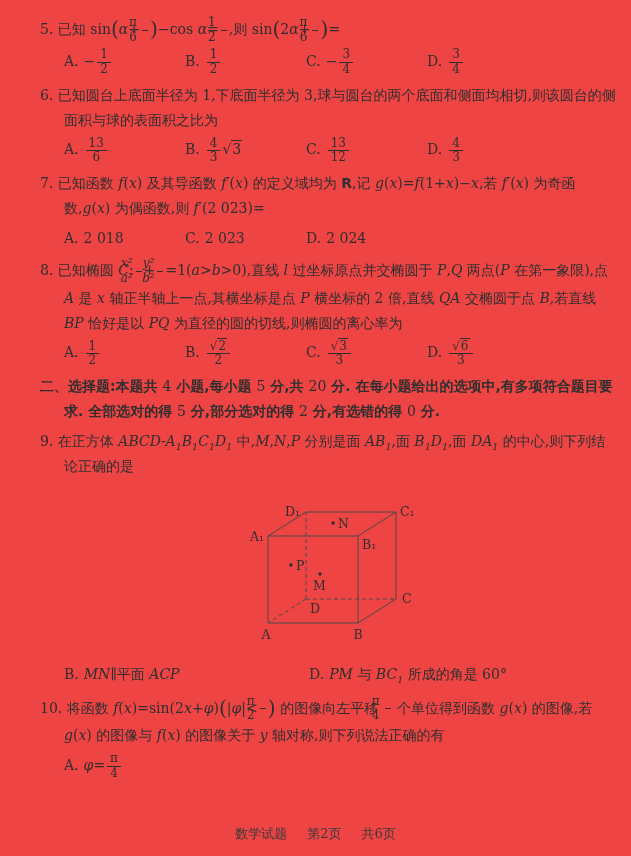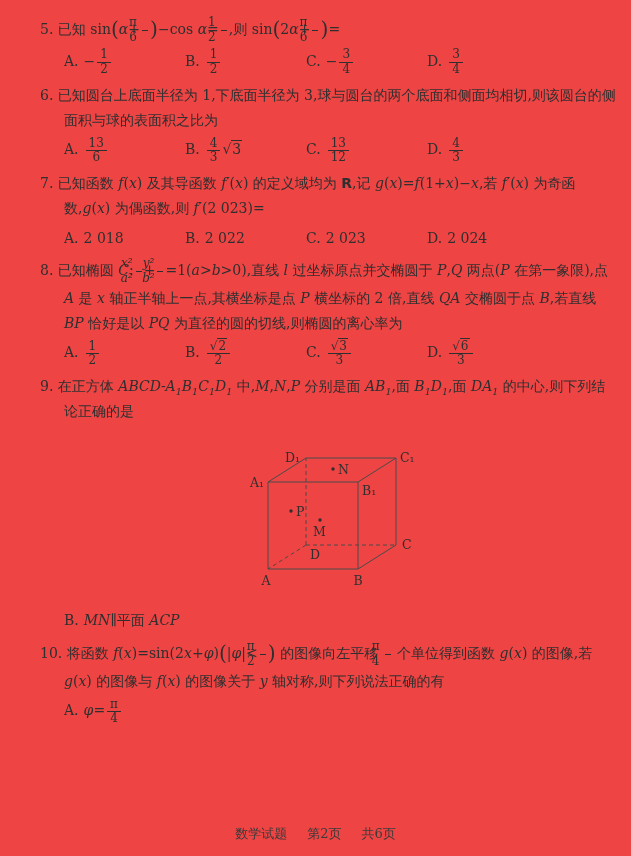--- a/index.html
+++ b/index.html
@@ -62,36 +62,38 @@
       <div class="opt"><span class="lab">B.</span><span><span class="frac"><span class="num">4</span><span class="den">3</span></span><span>√<span class="ovl">3</span></span></span></div>
       <div class="opt"><span class="lab">C.</span><span><span class="frac"><span class="num">13</span><span class="den">12</span></span></span></div>
       <div class="opt"><span class="lab">D.</span><span><span class="frac"><span class="num">4</span><span class="den">3</span></span></span></div>
     </div>
   </div>
 
   <div class="q">
     <div class="stem">7. 已知函数 <span class="it">f</span>(<span class="it">x</span>) 及其导函数 <span class="it">f′</span>(<span class="it">x</span>) 的定义域均为 <span class="bd">R</span>,记 <span class="it">g</span>(<span class="it">x</span>)=<span class="it">f</span>(1+<span class="it">x</span>)−<span class="it">x</span>,若 <span class="it">f′</span>(<span class="it">x</span>) 为奇函数,<span class="it">g</span>(<span class="it">x</span>) 为偶函数,则 <span class="it">f′</span>(2 023)=</div>
     <div class="opts opts4">
       <div class="opt"><span class="lab">A.</span><span>2 018</span></div>
-      <div class="opt"><span class="lab">B.</span><span>2 022</span></div>
       <div class="opt"><span class="lab">C.</span><span>2 023</span></div>
       <div class="opt"><span class="lab">D.</span><span>2 024</span></div>
     </div>
   </div>
 
   <div class="q">
     <div class="stem">8. 已知椭圆 <span class="it">C</span>:<span class="frac it"><span class="num">x²</span><span class="den">a²</span></span>+<span class="frac it"><span class="num">y²</span><span class="den">b²</span></span>=1(<span class="it">a</span>&gt;<span class="it">b</span>&gt;0),直线 <span class="it">l</span> 过坐标原点并交椭圆于 <span class="it">P</span>,<span class="it">Q</span> 两点(<span class="it">P</span> 在第一象限),点 <span class="it">A</span> 是 <span class="it">x</span> 轴正半轴上一点,其横坐标是点 <span class="it">P</span> 横坐标的 2 倍,直线 <span class="it">QA</span> 交椭圆于点 <span class="it">B</span>,若直线 <span class="it">BP</span> 恰好是以 <span class="it">PQ</span> 为直径的圆的切线,则椭圆的离心率为</div>
     <div class="opts opts4">
       <div class="opt"><span class="lab">A.</span><span><span class="frac"><span class="num">1</span><span class="den">2</span></span></span></div>
       <div class="opt"><span class="lab">B.</span><span><span class="frac"><span class="num">√<span class="ovl">2</span></span><span class="den">2</span></span></span></div>
       <div class="opt"><span class="lab">C.</span><span><span class="frac"><span class="num">√<span class="ovl">3</span></span><span class="den">3</span></span></span></div>
       <div class="opt"><span class="lab">D.</span><span><span class="frac"><span class="num">√<span class="ovl">6</span></span><span class="den">3</span></span></span></div>
     </div>
   </div>
 
+  <div class="q">
+    <div class="stem"><span class="bd">二、选择题:本题共 </span>4<span class="bd"> 小题,每小题 </span>5<span class="bd"> 分,共 </span>20<span class="bd"> 分. 在每小题给出的选项中,有多项符合题目</span><span class="bd">要求. 全部选对的得 </span>5<span class="bd"> 分,部分选对的得 </span>2<span class="bd"> 分,有选错的得 </span>0<span class="bd"> 分.</span></div>
+  </div>
 
   <div class="q">
     <div class="stem">9. 在正方体 <span class="it">ABCD</span>-<span class="it">A</span><sub class="it">1</sub><span class="it">B</span><sub class="it">1</sub><span class="it">C</span><sub class="it">1</sub><span class="it">D</span><sub class="it">1</sub> 中,<span class="it">M</span>,<span class="it">N</span>,<span class="it">P</span> 分别是面 <span class="it">AB</span><sub class="it">1</sub>,面 <span class="it">B</span><sub class="it">1</sub><span class="it">D</span><sub class="it">1</sub>,面 <span class="it">DA</span><sub class="it">1</sub> 的中心,则下列结论正确的是</div>
 
     <div class="figure">
       <svg width="200" height="152" viewBox="0 0 200 152">
 
         <line x1="30" y1="122" x2="120" y2="122"></line>
         <line x1="30" y1="122" x2="30" y2="35"></line>
         <line x1="120" y1="122" x2="120" y2="35"></line>
@@ -120,20 +122,21 @@
         <text x="120" y="138" text-anchor="middle">B</text>
 
         <text x="100" y="27">N</text>
         <text x="58" y="69">P</text>
         <text x="75" y="89">M</text>
       </svg>
     </div>
 
     <div class="opts opts2">
       <div class="opt"><span class="lab">B.</span><span><span class="it">MN</span>∥平面 <span class="it">ACP</span></span></div>
+      <div class="opt"><span class="lab">D.</span><span><span class="it">PM</span> 与 <span class="it">BC</span><sub class="it">1</sub> 所成的角是 60°</span></div>
     </div>
   </div>
 
   <div class="q">
     <div class="stem">10. 将函数 <span class="it">f</span>(<span class="it">x</span>)=sin(2<span class="it">x</span>+<span class="it">φ</span>)<span class="bigp">(</span>|<span class="it">φ</span>|&lt;<span class="frac"><span class="num">π</span><span class="den">2</span></span><span class="bigp">)</span> 的图像向左平移 <span class="frac"><span class="num">π</span><span class="den">4</span></span> 个单位得到函数 <span class="it">g</span>(<span class="it">x</span>) 的图像,若 <span class="it">g</span>(<span class="it">x</span>) 的图像与 <span class="it">f</span>(<span class="it">x</span>) 的图像关于 <span class="it">y</span> 轴对称,则下列说法正确的有</div>
     <div class="opts">
       <div class="opt"><span class="lab">A.</span><span><span class="it">φ</span>=<span class="frac"><span class="num">π</span><span class="den">4</span></span></span></div>
     </div>
   </div>
 

